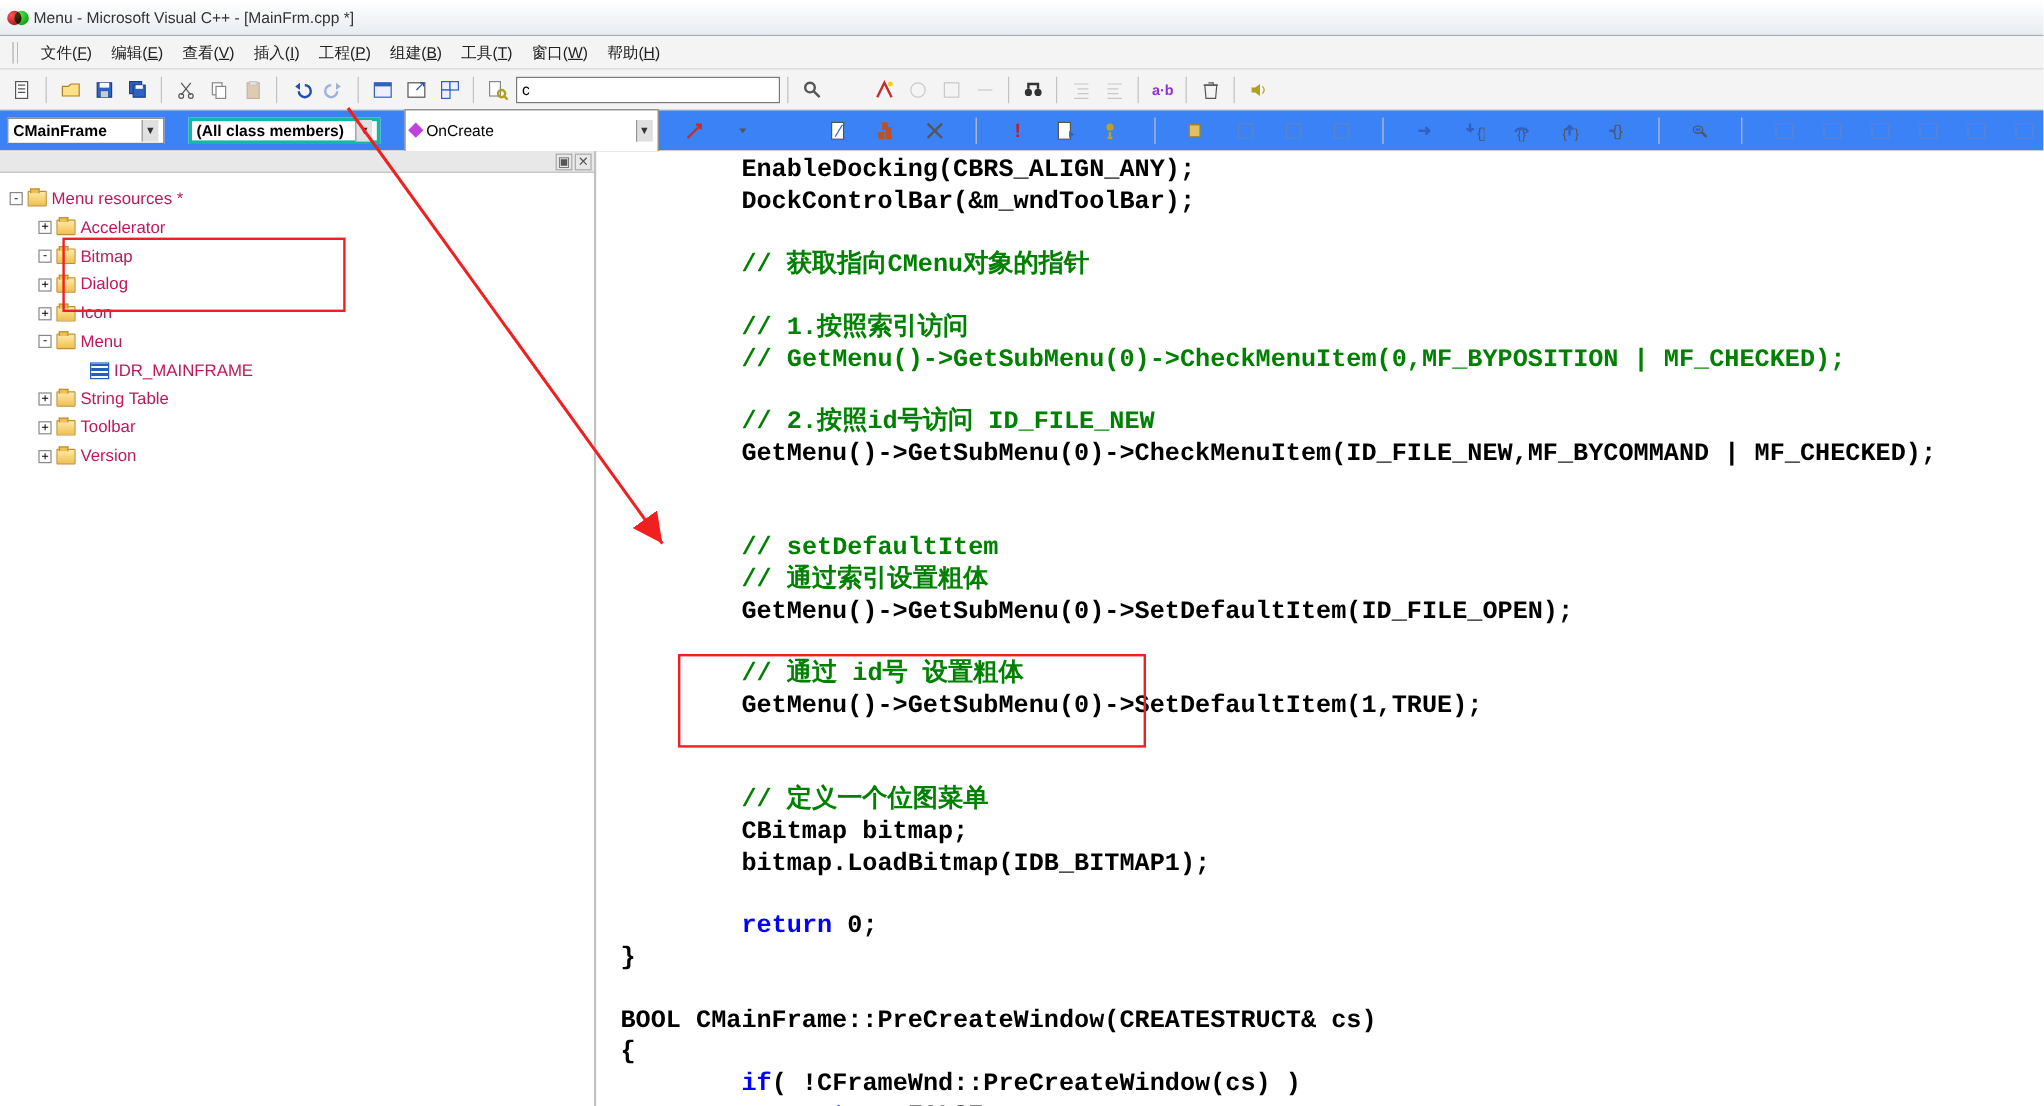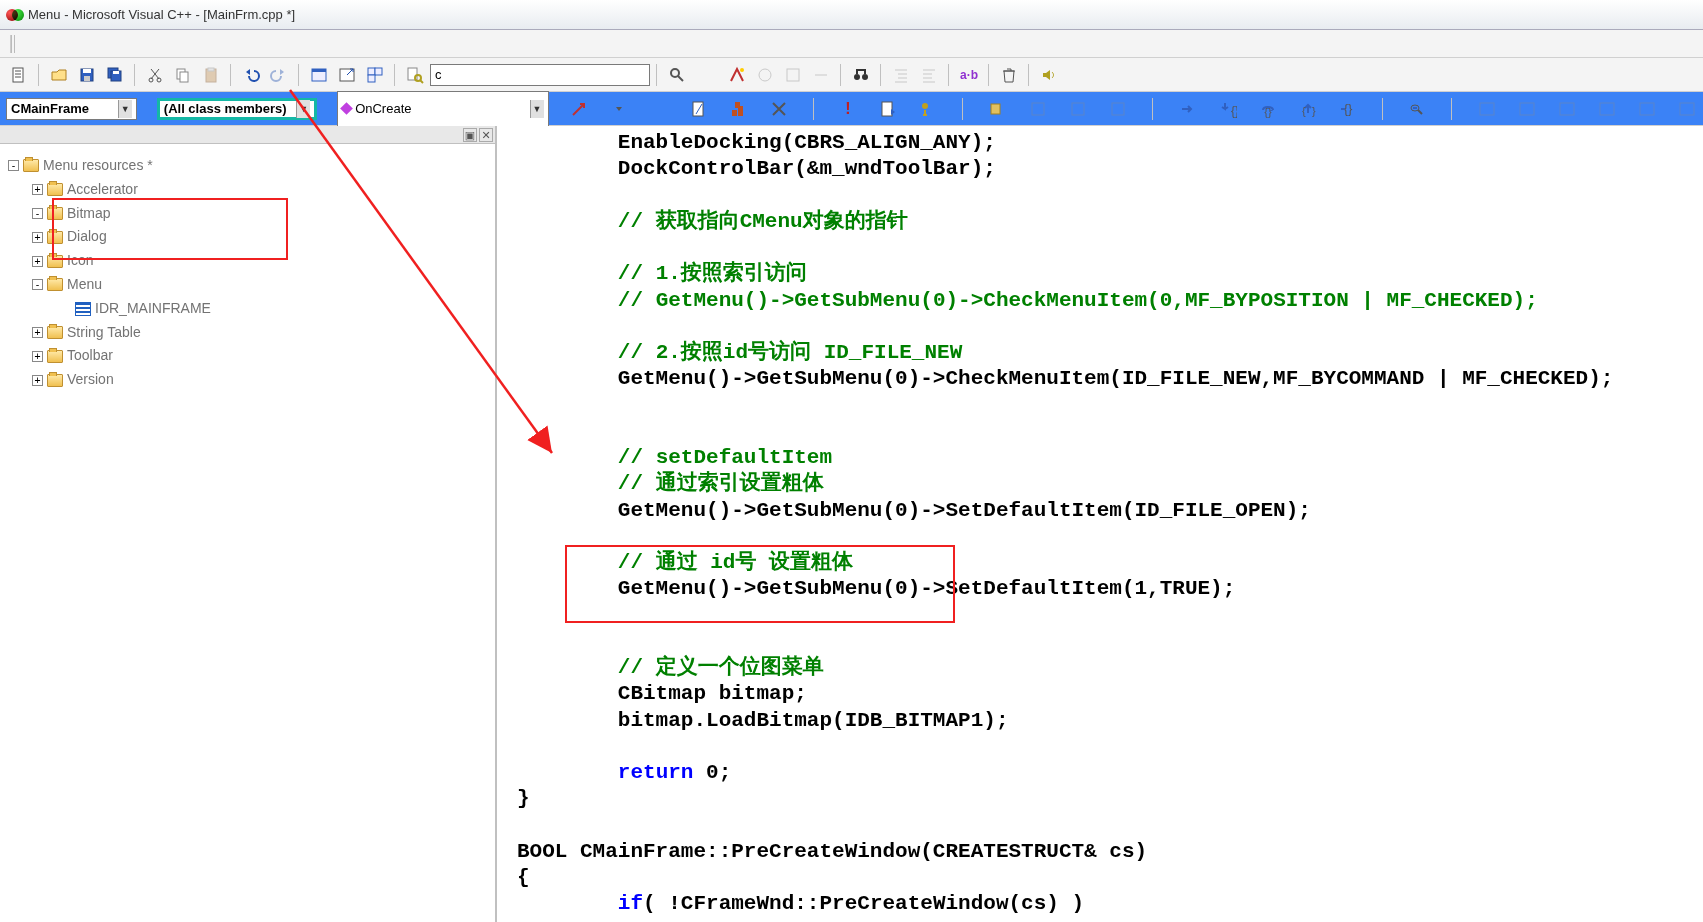--- a/index.html
+++ b/index.html
@@ -39,21 +39,21 @@
 .sidebar-close { width: 14px; height: 14px; font-size: 11px; text-align: center; line-height: 13px; color: #555; border: 1px solid #aaa; margin-left: 2px; }
 .tree { padding: 10px 8px; font-size: 14px; line-height: 1.7; font-family: "Microsoft YaHei", sans-serif; position: relative; }
 .tree-row { display: flex; align-items: center; white-space: nowrap; }
 .tree-exp { width: 11px; height: 11px; border: 1px solid #888; background: #fff; font-size: 10px; line-height: 9px; text-align: center; margin-right: 4px; color: #000; font-family: monospace; cursor: default; }
 .tree-exp.empty { border: none; background: transparent; }
 .tree-folder { width: 16px; height: 13px; background: linear-gradient(#ffe9a8, #f0c050); border: 1px solid #c09030; border-radius: 1px; margin-right: 4px; position: relative; }
 .tree-folder.open::before { content: ""; position: absolute; top: -3px; left: 1px; width: 6px; height: 3px; background: #f0c050; border: 1px solid #c09030; border-bottom: none; }
 .tree-bmp-icon { width: 16px; height: 14px; background: #fff; border: 1px solid #666; margin-right: 4px; position: relative; }
 .tree-bmp-icon::after { content: ""; position: absolute; left: 2px; top: 2px; right: 2px; bottom: 2px; background: linear-gradient(135deg,#3a3,#3a3 50%,#36c 50%); }
 .tree-menu-icon { width: 16px; height: 14px; margin-right: 4px; background: repeating-linear-gradient(#2060c0 0 2px, #fff 2px 4px); border: 1px solid #2060c0; }
-.tree-label { color: #737373; }
+.tree-label { color: #be185d; }
 .tree-label.selected { background: #fff; border: 1px solid #2060c0; padding: 0 2px; }
 .indent-1 { padding-left: 24px; }
 .indent-2 { padding-left: 52px; }
 .highlight-box-1 { position: absolute; border: 2px solid #f02020; pointer-events: none; }
 
 .editor { flex: 1; background: #fff; overflow: hidden; position: relative; }
 .code { font-family: Consolas, "Courier New", monospace; font-size: 21px; font-weight: bold; line-height: 1.25; padding: 4px 0 4px 20px; white-space: pre; color: #000; }
 .c-kw { color: #0000ff; }
 .c-cm { color: #008000; }
 .highlight-box-2 { position: absolute; border: 2px solid #f02020; pointer-events: none; }
@@ -63,20 +63,31 @@
 </head>
 <body>
 
 <div class="titlebar">
   <span class="titlebar-icon"></span>
   <span class="titlebar-text">Menu - Microsoft Visual C++ - [MainFrm.cpp *]</span>
 </div>
 
 <div class="menubar">
   <div class="menubar-handle"></div>
+  <div id="menubar-items" style="display: flex;">
+      <div class="menu-item">文件(<u>F</u>)</div>
+      <div class="menu-item">编辑(<u>E</u>)</div>
+      <div class="menu-item">查看(<u>V</u>)</div>
+      <div class="menu-item">插入(<u>I</u>)</div>
+      <div class="menu-item">工程(<u>P</u>)</div>
+      <div class="menu-item">组建(<u>B</u>)</div>
+      <div class="menu-item">工具(<u>T</u>)</div>
+      <div class="menu-item">窗口(<u>W</u>)</div>
+      <div class="menu-item">帮助(<u>H</u>)</div>
+    </div>
 </div>
 
 <div class="toolbar">
   <div class="toolbtn">
       <svg viewBox="0 0 18 18">
         <rect x="3" y="2" width="10" height="14" fill="#fff" stroke="#555"></rect>
         <path d="M5 5h6M5 8h6M5 11h6" stroke="#555"></path>
       </svg>
     </div>
   <div class="toolbar-sep"></div>

